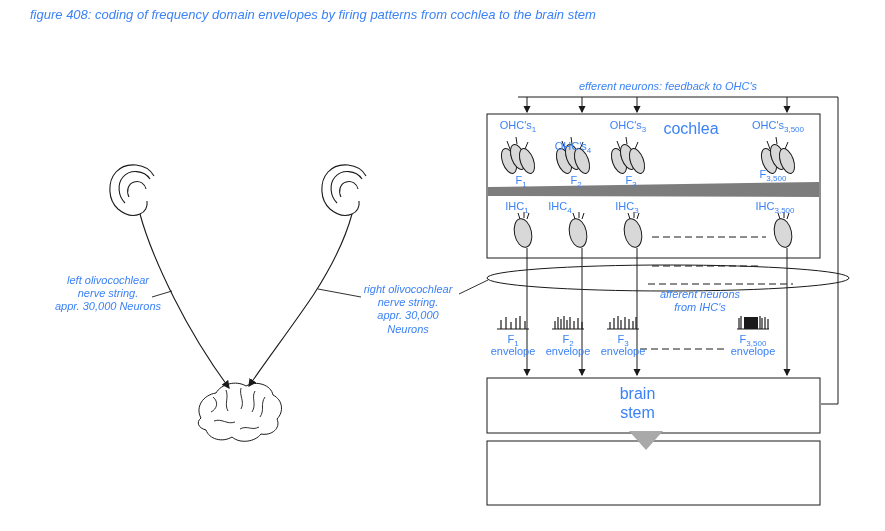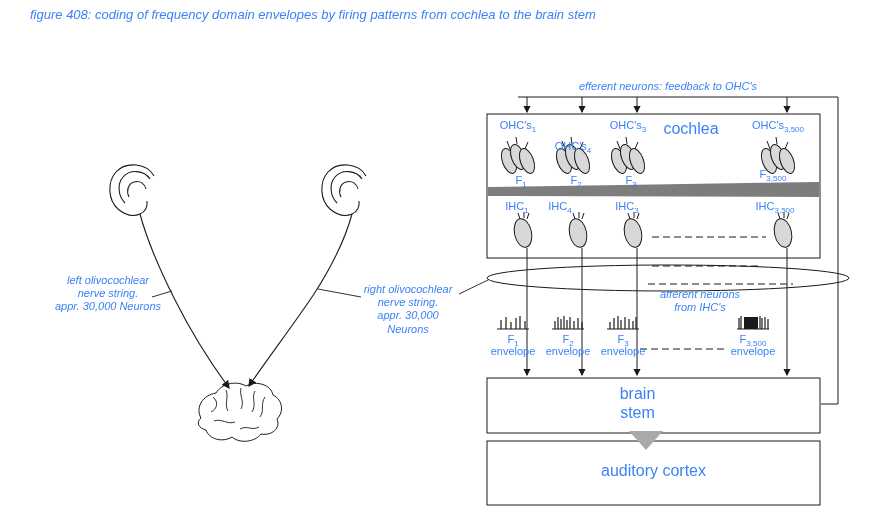--- a/index.html
+++ b/index.html
@@ -241,15 +241,14 @@
 
   <div class="lbl it" style="left:52px; top:274px; width:112px;">left olivocochlear
 nerve string.
 appr. 30,000 Neurons</div>
   <div class="lbl it" style="left:356px; top:283px; width:104px;">right olivocochlear
 nerve string.
 appr. 30,000 Neurons</div>
 
   <div class="lbl big" style="left:487px; top:384px; width:301px;">brain
 stem</div>
-  <div class="lbl big" style="left:487px; top:461px; width:333px;">auditory cortex</div>
 
 </div>
 
 </body></html>

